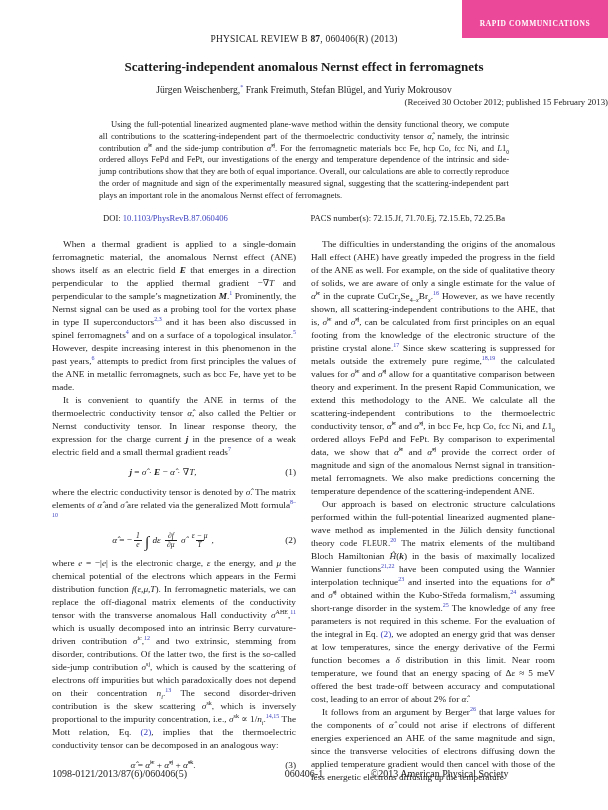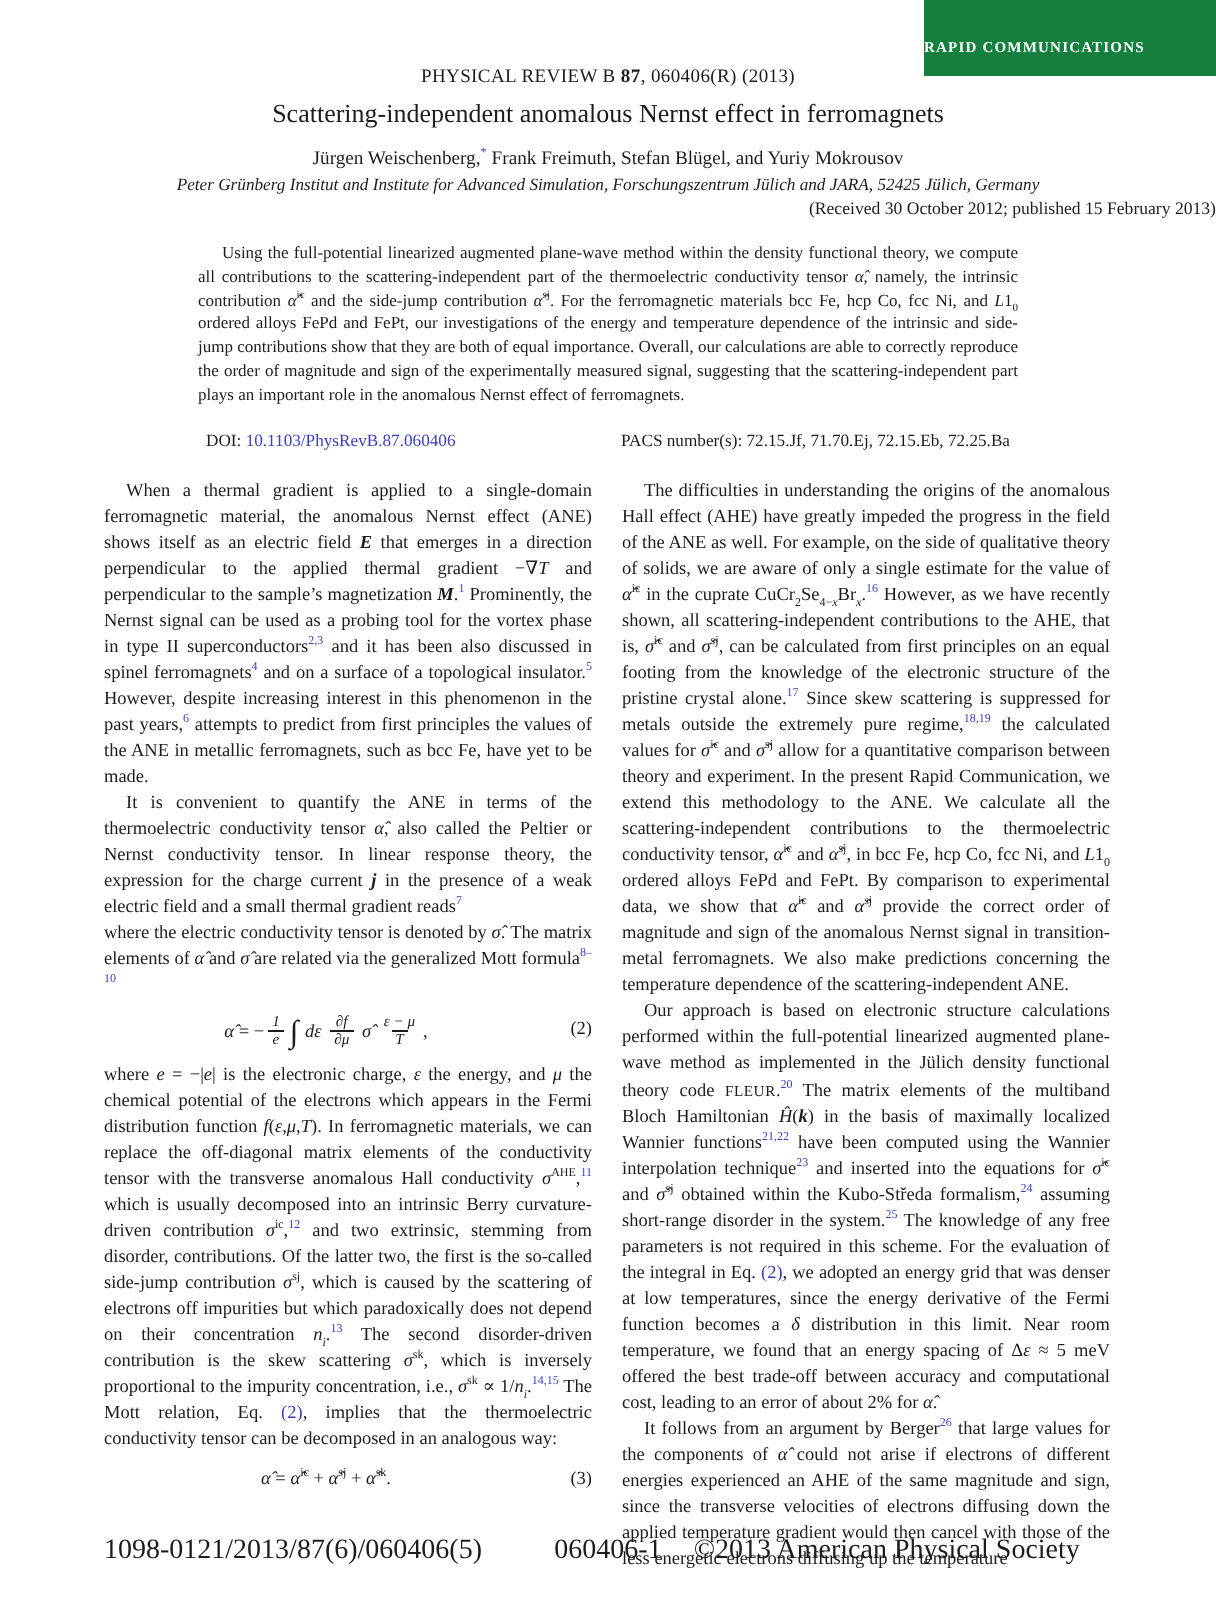--- a/index.html
+++ b/index.html
@@ -9,29 +9,29 @@
     width: 608px; height: 810px;
     background: #ffffff;
     color: var(--ink);
     font-family: "Liberation Serif", "DejaVu Serif", serif;
   }
   .page { position: relative; width: 608px; height: 810px; overflow: hidden; background: #fff; }
 
   .banner {
     position: absolute; top: 0; right: 0;
     width: 146px; height: 38px;
-    background: #15803d;
+    background: #ec4899;
     color: #fff;
-    display: flex; align-items: center; 
+    display: flex; align-items: center; justify-content: center;
     font-size: 7.5px; font-weight: bold; letter-spacing: 0.6px;
     padding-top: 8px;
   }
 
   .journal-line { margin-top: 34px; text-align: center; font-size: 9.5px; letter-spacing: 0.2px; }
-  .paper-title { margin-top: 5px; text-align: center; font-size: 13px; font-weight: normal; }
+  .paper-title { margin-top: 15px; text-align: center; font-size: 13px; font-weight: bold; }
   .authors { margin-top: 9px; text-align: center; font-size: 9.6px; }
   .affiliation { margin-top: 2px; text-align: center; font-size: 8.6px; font-style: italic; }
   .received { margin-top: 2px; text-align: right; font-size: 8.8px; }
 
   .abstract {
     width: 410px; margin: 12px auto 0;
     font-size: 8.5px; line-height: 11.8px;
     text-align: justify; text-indent: 12px;
   }
 
@@ -63,55 +63,58 @@
     vertical-align: middle; font-size: 0.82em; line-height: 1.15;
     margin: 0 2px; font-style: italic;
   }
   .frac .fn { display: block; padding: 0 2px; }
   .frac .fd { display: block; border-top: 0.8px solid currentColor; padding: 0 2px; }
   .integral { font-size: 1.7em; font-style: normal; vertical-align: middle; margin: 0 1px; position: relative; top: 1px; }
 
   .footer {
     position: absolute; left: 52px; right: 52px; top: 768px;
     display: grid; grid-template-columns: 1fr auto 1fr;
-    font-size: 14px;
+    font-size: 10px;
   }
   .footer .f-center { text-align: center; }
   .footer .f-right { text-align: center; }
 </style>
 </head>
 <body>
 
 <div class="page">
 
   <div class="banner">
     <span>RAPID COMMUNICATIONS</span>
   </div>
 
   <div class="journal-line">PHYSICAL REVIEW B <span class="bd">87</span>, 060406(R) (2013)</div>
 
   <div class="paper-title">Scattering-independent anomalous Nernst effect in ferromagnets</div>
 
   <div class="authors">Jürgen Weischenberg,<sup class="ref">*</sup> Frank Freimuth, Stefan Blügel, and Yuriy Mokrousov</div>
 
-  <div class="affiliation">Peter Grünberg Institut and Institute for Advanced Simulation, Forschungszentrum Jülich and JARA, 52425 Jülich, Germany</div>
 
   <div class="received">(Received 30 October 2012; published 15 February 2013)</div>
 
   <div class="abstract">Using the full-potential linearized augmented plane-wave method within the density functional theory, we compute all contributions to the scattering-independent part of the thermoelectric conductivity tensor <span class="it">α̂</span>, namely, the intrinsic contribution <span class="it">α̂</span><sup>ic</sup> and the side-jump contribution <span class="it">α̂</span><sup>sj</sup>. For the ferromagnetic materials bcc Fe, hcp Co, fcc Ni, and <span class="it">L</span>1<sub>0</sub> ordered alloys FePd and FePt, our investigations of the energy and temperature dependence of the intrinsic and side-jump contributions show that they are both of equal importance. Overall, our calculations are able to correctly reproduce the order of magnitude and sign of the experimentally measured signal, suggesting that the scattering-independent part plays an important role in the anomalous Nernst effect of ferromagnets.</div>
 
   <div class="meta-row">
     <span><span>DOI: </span><a class="doi-link" href="#">10.1103/PhysRevB.87.060406</a></span>
     <span>PACS number(s):  72.15.Jf, 71.70.Ej, 72.15.Eb, 72.25.Ba</span>
   </div>
 
   <div class="columns">
     <div class="col">
         <p class="para indent">When a thermal gradient is applied to a single-domain ferromagnetic material, the anomalous Nernst effect (ANE) shows itself as an electric field <span class="it bd">E</span> that emerges in a direction perpendicular to the applied thermal gradient −∇<span class="it">T</span> and perpendicular to the sample’s magnetization <span class="it bd">M</span>.<sup class="ref">1</sup> Prominently, the Nernst signal can be used as a probing tool for the vortex phase in type II superconductors<sup class="ref">2,3</sup> and it has been also discussed in spinel ferromagnets<sup class="ref">4</sup> and on a surface of a topological insulator.<sup class="ref">5</sup> However, despite increasing interest in this phenomenon in the past years,<sup class="ref">6</sup> attempts to predict from first principles the values of the ANE in metallic ferromagnets, such as bcc Fe, have yet to be made.</p>
         <p class="para indent">It is convenient to quantify the ANE in terms of the thermoelectric conductivity tensor <span class="it">α̂</span>, also called the Peltier or Nernst conductivity tensor. In linear response theory, the expression for the charge current <span class="it bd">j</span> in the presence of a weak electric field and a small thermal gradient reads<sup class="ref">7</sup></p>
+        <div class="eq">
+          <span class="eq-body"><span class="it bd">j</span> = <span class="it">σ̂</span> · <span class="it bd">E</span> − <span class="it">α̂</span> · ∇<span class="it">T</span>,</span>
+          <span class="eq-num">(1)</span>
+        </div>
         <p class="para">where the electric conductivity tensor is denoted by <span class="it">σ̂</span>. The matrix elements of <span class="it">α̂</span> and <span class="it">σ̂</span> are related via the generalized Mott formula<sup class="ref">8–10</sup></p>
         <div class="eq">
           <span class="eq-body"><span class="it">α̂</span> = −<span class="frac">
               <span class="fn">1</span>
               <span class="fd">e</span>
             </span><span class="integral">∫</span><span class="it"> dε </span><span class="frac">
               <span class="fn">∂f</span>
               <span class="fd">∂μ</span>
             </span><span class="it"> σ̂ </span><span class="frac">
               <span class="fn">ε − μ</span>

